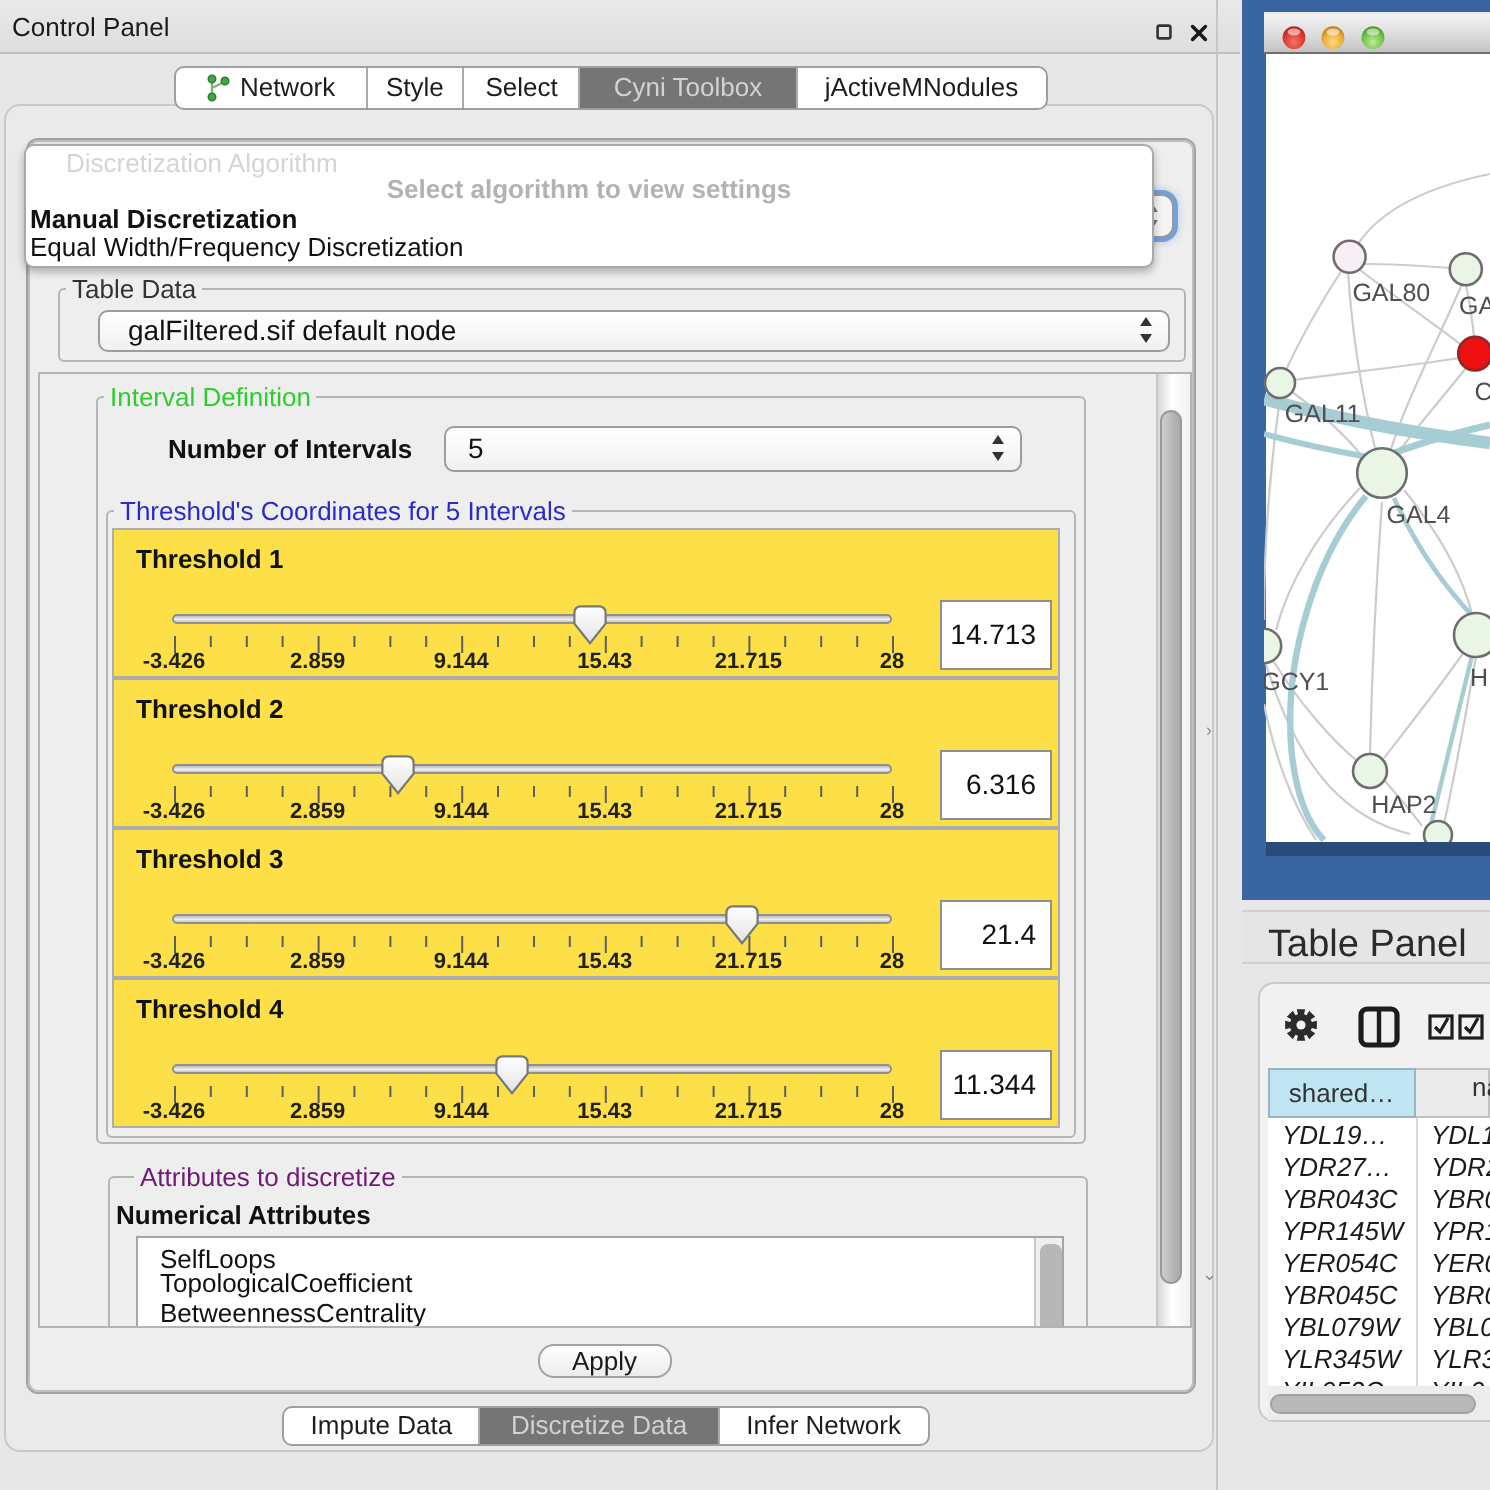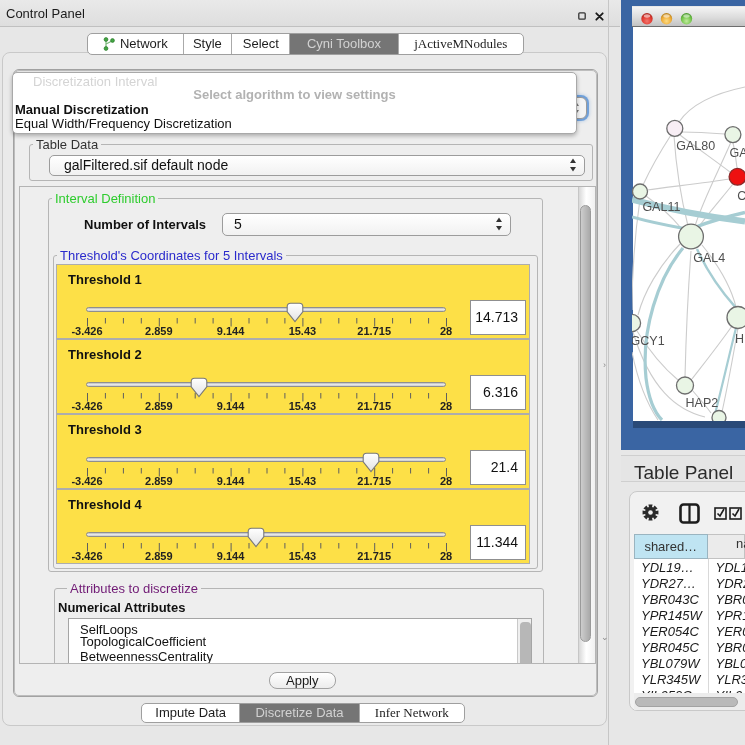--- a/index.html
+++ b/index.html
@@ -6,21 +6,21 @@
 
 #titlebar { position:absolute; left:0; top:0; width:620px; height:27px;
   background:linear-gradient(#e9e9e9,#dedede); border-bottom:1px solid #c0c0c0; }
 #titlebar .t { position:absolute; left:6px; top:6px; font-size:13px; color:#1b1b1b; }
 #content-panel { position:absolute; left:2px; top:52px; width:605px; height:674px;
   background:#eaeaea; border:1px solid #c9c9c9; border-radius:8px; }
 .tabbar { position:absolute; display:flex; background:#fff; border:1px solid #9f9f9f;
   border-radius:5px; overflow:hidden; height:22px; }
 .tabbar .tab { font-size:13px; color:#1d1d1d; text-align:center; line-height:20px;
   border-right:1px solid #aaaaaa; display:flex; align-items:center; justify-content:center; }
-.tabbar .tab:last-child { border-right:none;font-family:Liberation Serif, serif; }
+.tabbar .tab:last-child { border-right:none; }
 .tabbar .sel { background:#757575; color:#d2d2d2; }
 #subpanel { position:absolute; left:13px; top:69px; width:584.5px; height:628px;
   background:#eeeeee; border:1px solid #a2a2a2; border-radius:6px; outline:1px solid #bdbdbd; outline-offset:-2px; }
 
 #popup { position:absolute; left:12px; top:72px; width:565px; height:61.5px;
   background:#ffffff; border:1px solid #a9a9a9; border-radius:5px;
   box-shadow:0 2px 4px rgba(0,0,0,0.28); z-index:30; }
 #popup .ghost1 { position:absolute; left:20px; top:0.5px; font-size:13px; color:#d4d4d4; }
 #popup .ghost2 { position:absolute; left:0; top:14px; width:100%; text-align:center;
   font-size:13px; font-weight:bold; color:#b2b2b2; }
@@ -124,21 +124,21 @@
       <path d="M4,13.5 L7,9 L1,9 Z" fill="#333"></path>
     </svg>
   </div>
 <div id="fcombo">
     <svg class="arrows" style="right:6px" viewBox="0 0 8 14">
       <path d="M4,0.5 L7,5 L1,5 Z" fill="#777"></path>
       <path d="M4,13.5 L7,9 L1,9 Z" fill="#777"></path>
     </svg>
   </div>
 <div id="popup">
-    <div class="ghost1">Discretization Interval</div>
+    <div class="ghost1">Discretization Algorithm</div>
     <div class="ghost2">Select algorithm to view settings</div>
     <div class="it1">Manual Discretization</div>
     <div class="it2">Equal Width/Frequency Discretization</div>
   </div>
 <div id="scrollpane">
     <div id="vsb-track"></div>
     <div style="position:absolute;left:-19px;top:-185.5px;width:620px;height:700px">
       <div class="group" style="left:47px;top:197px;width:494.5px;height:374px;border-radius:3px"></div>
       <div class="gtitle" style="left:51px;top:191px;color:#2ecc2e">Interval Definition</div>
       <div style="position:absolute;left:83px;top:215.5px;font-size:13px;font-weight:bold;color:#111">Number of Intervals</div>

